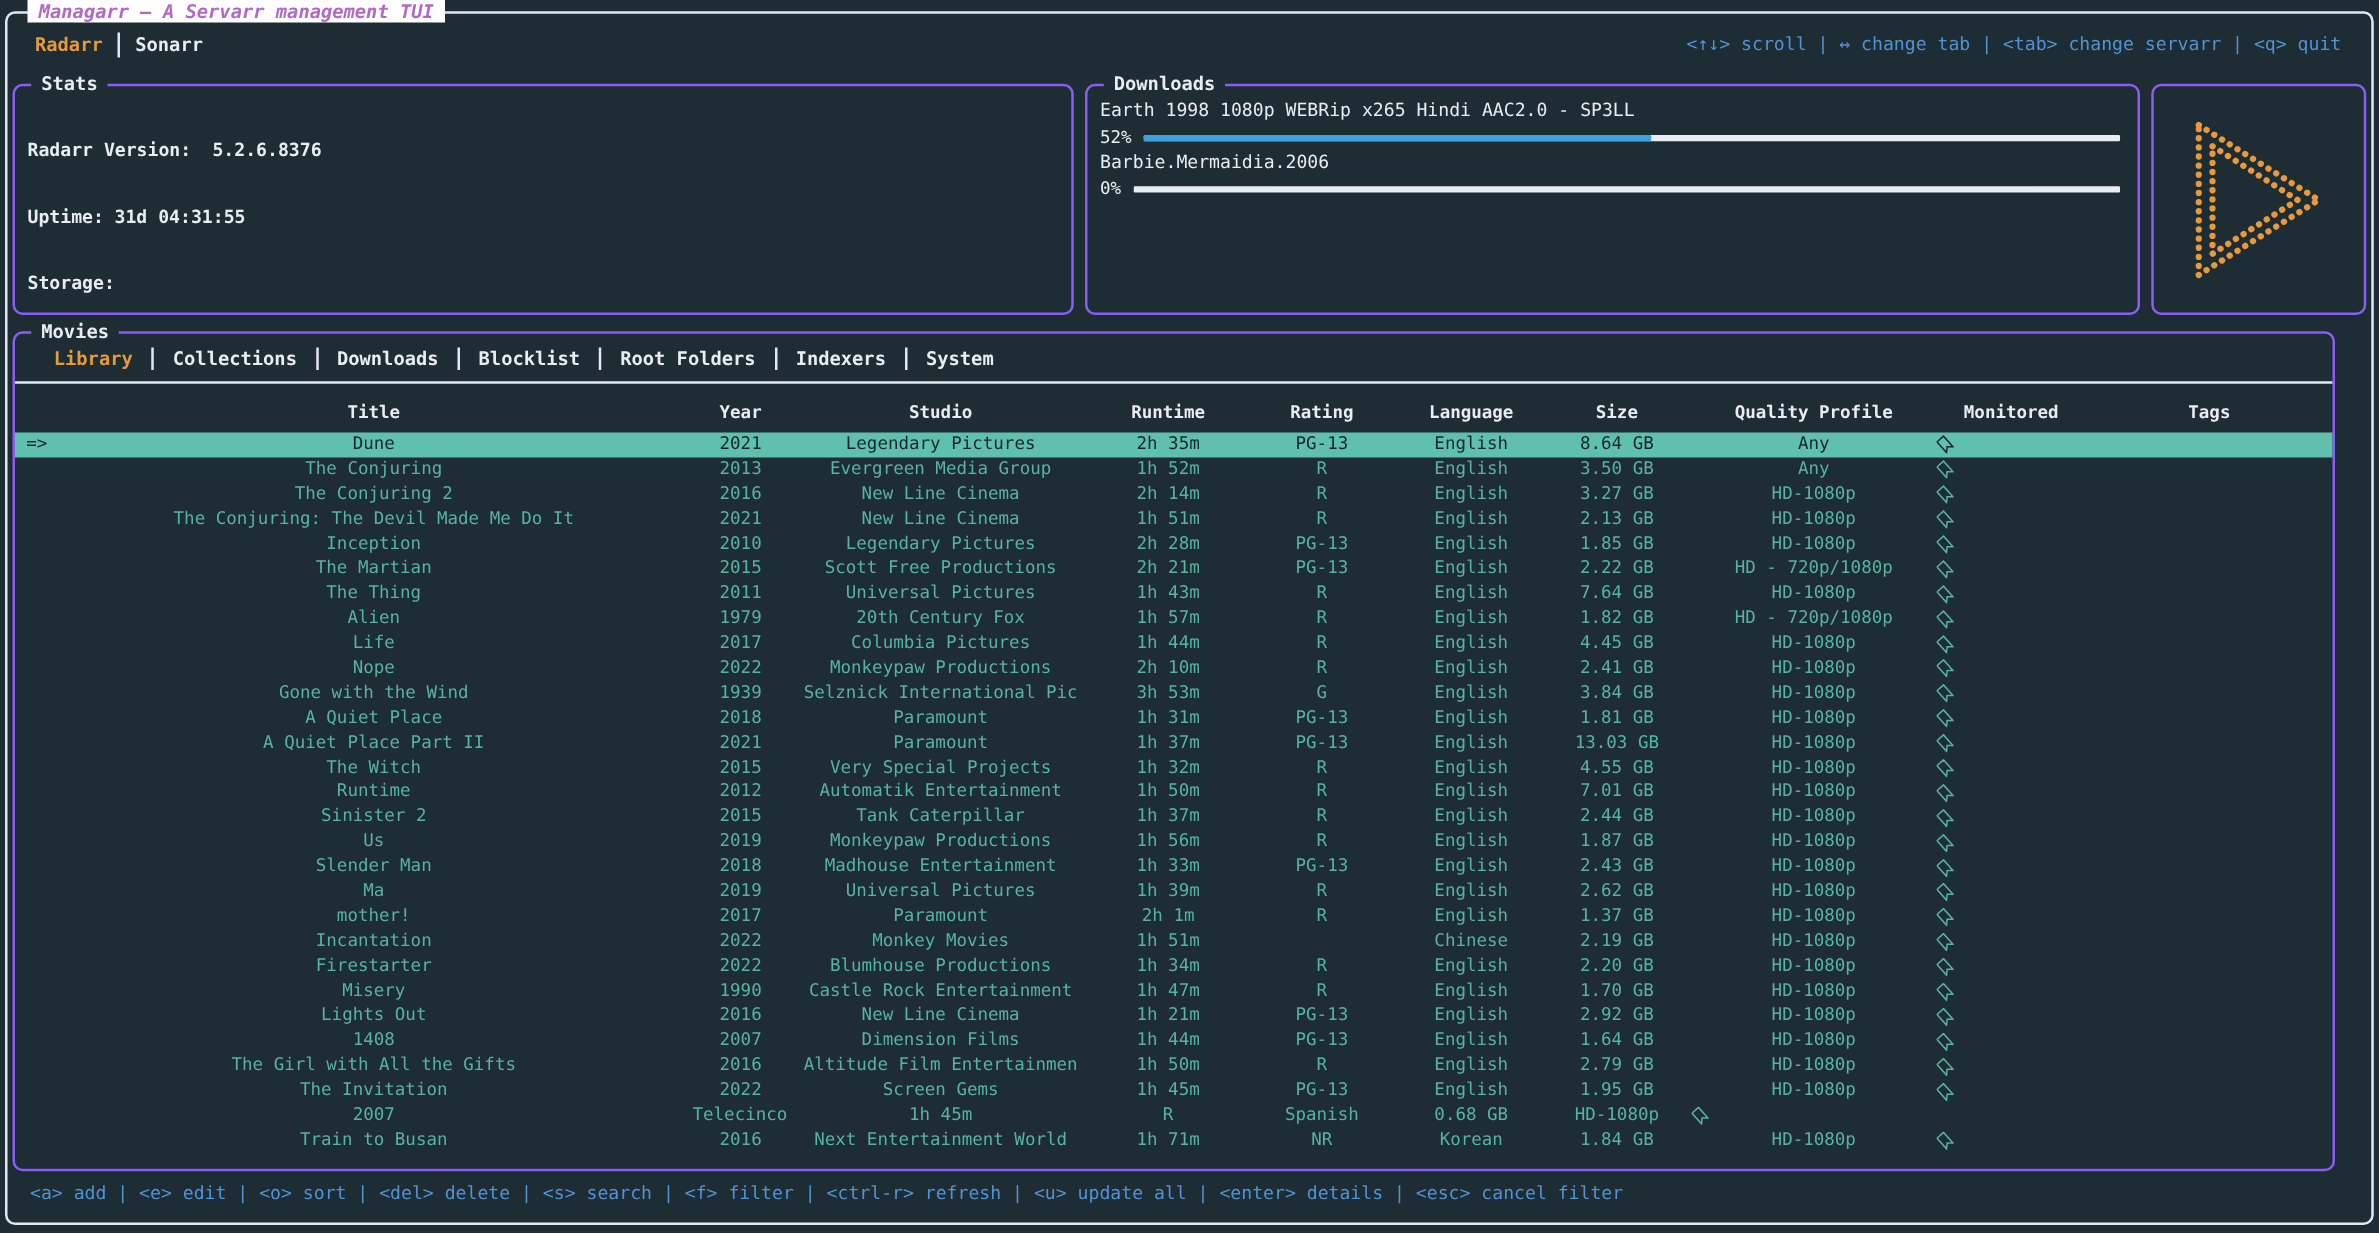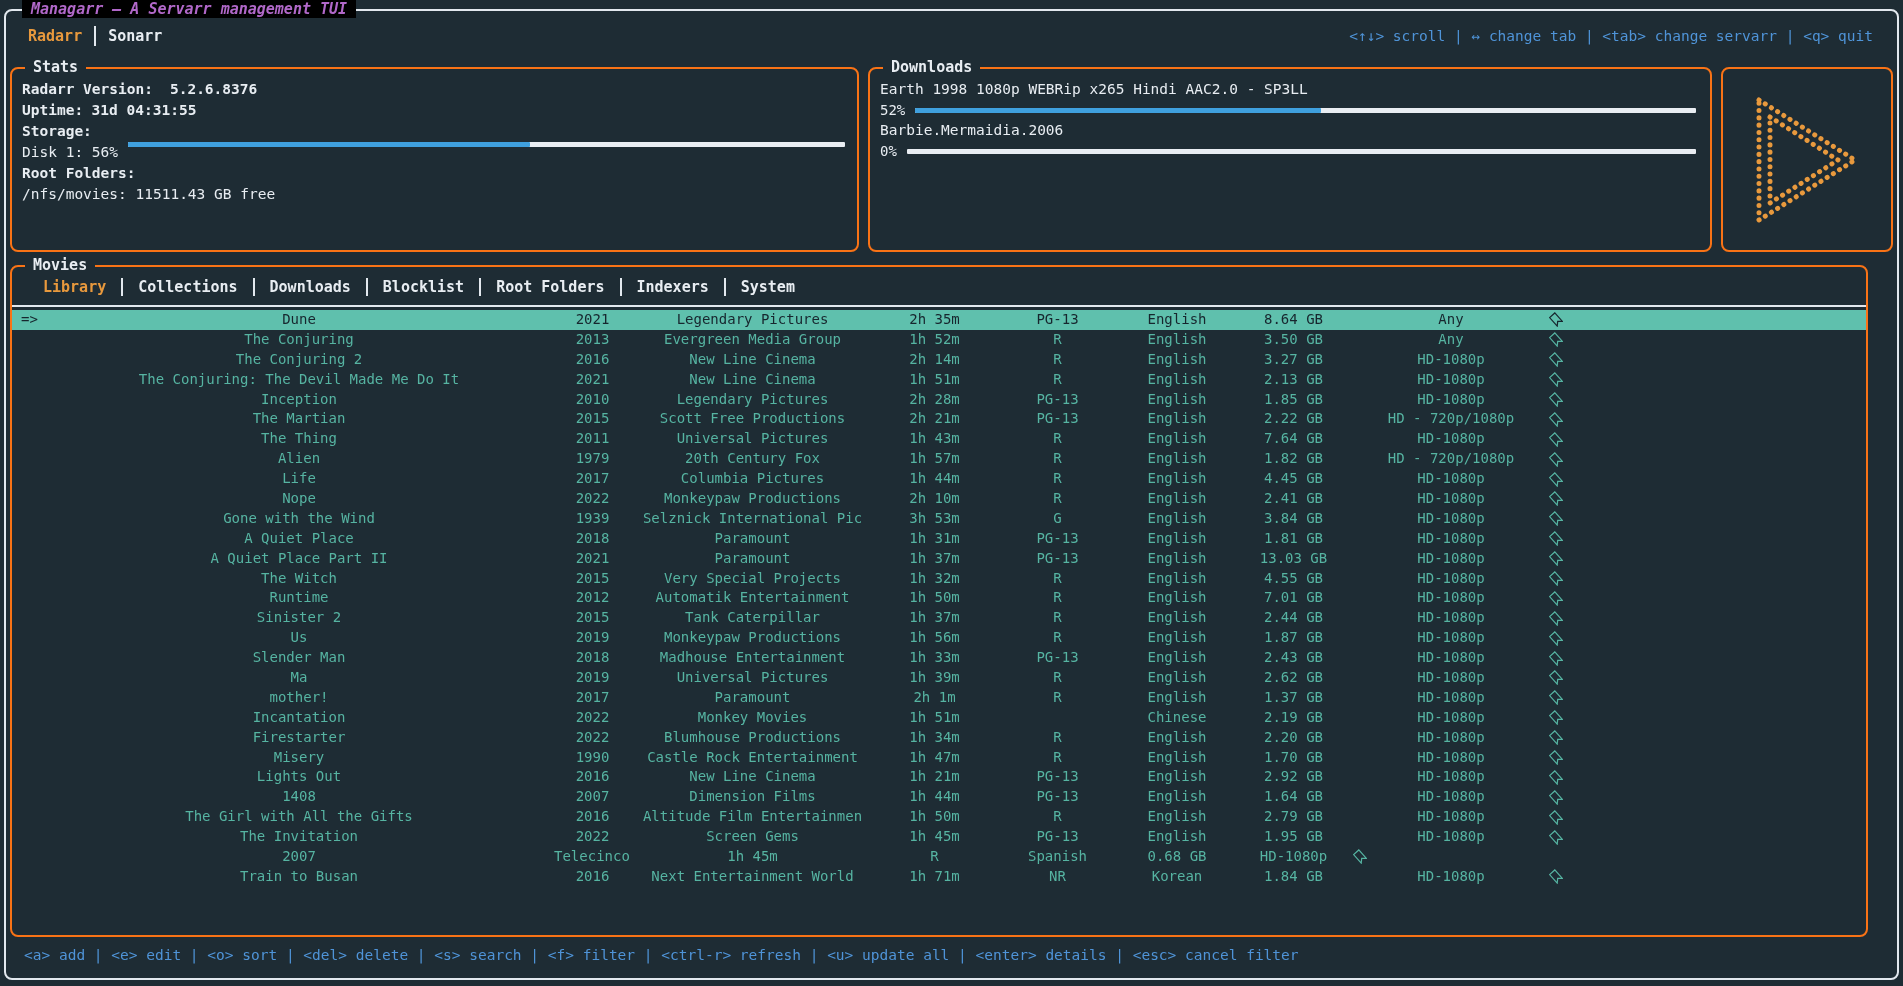--- a/index.html
+++ b/index.html
@@ -11,54 +11,54 @@
     position: relative;
     overflow: hidden;
   }
   .outer-border {
     position: absolute; inset: 9px 4px 6px 4px;
     border: 2px solid #e2e8ee; border-radius: 8px;
     pointer-events: none;
   }
   .app-title {
     position: absolute; left: 22px; top: 0px;
-    background: #000000; padding: 0 9px;
+    background: #ffffff; padding: 0 9px;
     color: #b168c9; font-style: italic; font-weight: bold; font-size: 15px;
     z-index: 3; white-space: pre;
   }
   .servarr-tabs {
     position: absolute; left: 16px; top: 26px;
     display: flex; align-items: center;
     font-weight: bold; font-size: 15px; z-index: 2;
   }
   .servarr-tab { padding: 1px 12px; color: #e8edf2; cursor: default; }
   .servarr-tab.active { color: #e8993d; }
   .servarr-divider { width: 2px; height: 20px; background: #e2e8ee; }
   .top-hints {
     position: absolute; right: 30px; top: 28px;
     color: #4f94d8; font-size: 14.5px; white-space: pre; z-index: 2;
   }
   .panel {
     position: absolute;
-    border: 2px solid #f97316; border-radius: 8px;
+    border: 2px solid #8b5cf6; border-radius: 8px;
     background: #1e2c34;
   }
   .panel-title {
     position: absolute; top: -11px; left: 13px;
     background: #1e2c34; padding: 0 8px;
     font-weight: bold; font-size: 15px; color: #e8edf2;
     white-space: pre;
   }
   
   .stats-panel   { left: 10px;   top: 67px; width: 849px; height: 185px; }
   .downloads-panel{ left: 868px; top: 67px; width: 844px; height: 185px; }
   .logo-panel    { left: 1721px; top: 67px; width: 172px; height: 185px;
                    display: flex; align-items: center; justify-content: center; }
   .stats-body { padding: 10px 12px 0 10px; font-size: 14.5px; }
-  .stat-line { height: 21px; line-height: 21px; white-space: pre; display: flex; align-items: flex-start; }
+  .stat-line { height: 21px; line-height: 21px; white-space: pre; display: flex; align-items: flex-end; margin-top: 32px; }
   .b { font-weight: bold; }
   .val-gap2 { margin-left: 17px; font-weight: bold; }
   .val-gap1 { margin-left: 8.5px; font-weight: bold; }
   .bar { flex: 1; height: 5px; background: #e9edf2; position: relative; margin-left: 10px; border-radius: 1px; }
   .bar-fill { position: absolute; left: 0; top: 0; bottom: 0; background: #3fa0de; border-radius: 1px; }
   
   .downloads-body { padding: 10px 14px 0 10px; font-size: 14.5px; }
   .dl-name { height: 21px; line-height: 21px; white-space: pre; }
   .bar-line { height: 20px; display: flex; align-items: center; }
   .dl-pct { font-size: 14px; }
@@ -173,20 +173,33 @@
   <span class="panel-title">Movies</span>
   <div class="tabbar">
       <span class="movie-tab active">Library</span>
       <span class="movie-tab">Collections</span>
       <span class="movie-tab">Downloads</span>
       <span class="movie-tab">Blocklist</span>
       <span class="movie-tab">Root Folders</span>
       <span class="movie-tab">Indexers</span>
       <span class="movie-tab">System</span>
     </div>
+  <div class="trow table-header">
+      <div class="cell"></div>
+      <div class="cell">Title</div>
+      <div class="cell">Year</div>
+      <div class="cell">Studio</div>
+      <div class="cell">Runtime</div>
+      <div class="cell">Rating</div>
+      <div class="cell">Language</div>
+      <div class="cell">Size</div>
+      <div class="cell">Quality Profile</div>
+      <div class="cell">Monitored</div>
+      <div class="cell">Tags</div>
+    </div>
   <div class="table-body">
       <div class="trow selected">
     <div class="cell marker">=&gt;</div>
     <div class="cell">Dune</div>
     <div class="cell">2021</div>
     <div class="cell">Legendary Pictures</div>
     <div class="cell">2h 35m</div>
     <div class="cell">PG-13</div>
     <div class="cell">English</div>
     <div class="cell">8.64 GB</div>

